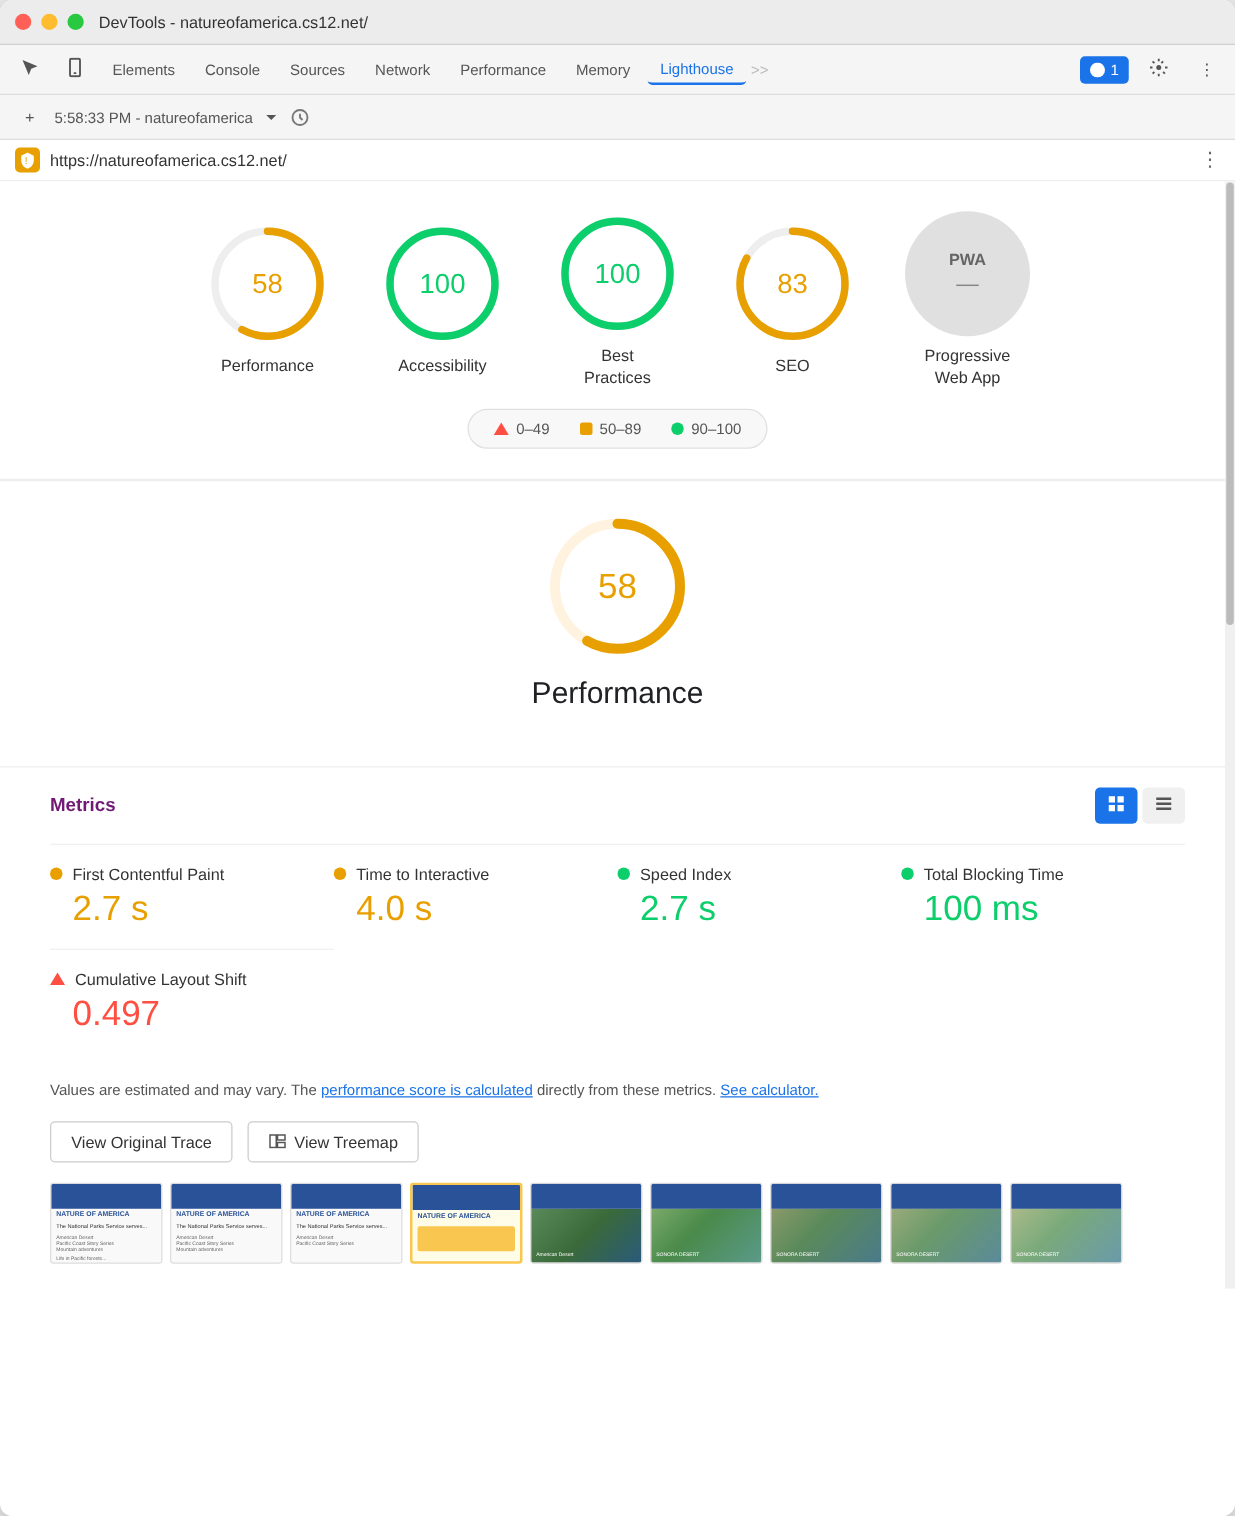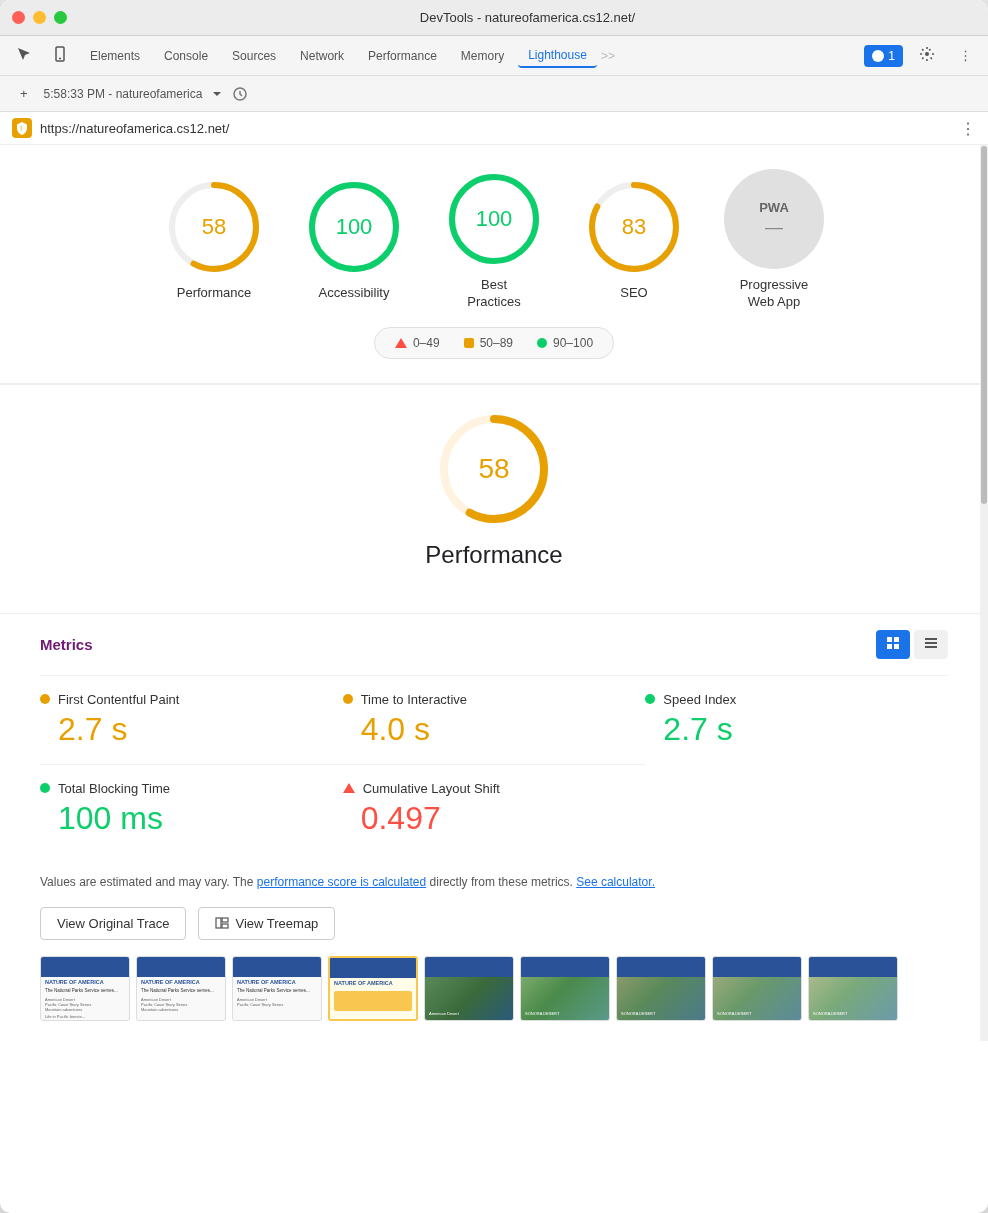--- a/index.html
+++ b/index.html
@@ -7,21 +7,21 @@
 
     .window { width: 988px; min-height: 1213px; background: #fff; border-radius: 10px; overflow: hidden; box-shadow: 0 4px 20px rgba(0,0,0,0.3); }
 
     
     .titlebar { background: #ececec; height: 36px; display: flex; align-items: center; padding: 0 12px; border-bottom: 1px solid #d0d0d0; }
     .traffic-lights { display: flex; gap: 8px; margin-right: 12px; }
     .traffic-light { width: 13px; height: 13px; border-radius: 50%; }
     .tl-red { background: #ff5f57; }
     .tl-yellow { background: #febc2e; }
     .tl-green { background: #28c840; }
-    .titlebar-title { flex: 1; text-align: center; font-size: 13px; color: #333; font-weight: 500; }
+    .titlebar-title { flex: 1; font-size: 13px; color: #333; font-weight: 500; }
 
     
     .toolbar { background: #f5f5f5; border-bottom: 1px solid #ddd; padding: 0 8px; display: flex; align-items: center; height: 40px; gap: 4px; }
     .toolbar-btn { background: none; border: none; cursor: pointer; padding: 4px 8px; font-size: 13px; color: #555; border-radius: 4px; }
     .toolbar-tab { padding: 4px 10px; font-size: 12px; color: #555; cursor: pointer; border-radius: 4px; white-space: nowrap; }
     .toolbar-tab.active { color: #1a73e8; border-bottom: 2px solid #1a73e8; }
     .toolbar-sep { color: #bbb; font-size: 12px; }
 
     
     .addressbar { background: #f5f5f5; border-bottom: 1px solid #ddd; padding: 4px 12px; display: flex; align-items: center; gap: 8px; height: 36px; }
@@ -68,30 +68,30 @@
 
     
     .metrics-section { padding: 0 40px 20px; }
     .metrics-header { display: flex; align-items: center; justify-content: space-between; margin-bottom: 16px; padding-top: 16px; }
     .metrics-title { font-size: 15px; font-weight: 600; color: #701a75; }
     .metrics-view-btns { display: flex; gap: 4px; }
     .view-btn { padding: 6px 10px; border-radius: 4px; border: none; cursor: pointer; font-size: 14px; }
     .view-btn.active { background: #1a73e8; color: white; }
     .view-btn.inactive { background: #f0f0f0; color: #555; }
 
-    .metrics-grid { display: grid; grid-template-columns: 1fr 1fr 1fr; gap: 0; }
+    .metrics-grid { display: grid; grid-template-columns: 1fr 1fr 1fr 1fr; gap: 0; }
     .metric-item { padding: 16px 0; border-top: 1px solid #f0f0f0; }
     .metric-item:nth-child(odd) { padding-right: 40px; }
     .metric-name-row { display: flex; align-items: center; gap: 8px; margin-bottom: 4px; }
     .metric-dot { width: 10px; height: 10px; border-radius: 50%; flex-shrink: 0; }
     .metric-triangle { width: 0; height: 0; border-left: 6px solid transparent; border-right: 6px solid transparent; border-bottom: 10px solid #ff4e42; flex-shrink: 0; }
     .metric-dot-orange { background: #e8a000; }
     .metric-dot-green { background: #0cce6b; }
     .metric-name { font-size: 13px; color: #333; }
-    .metric-value { font-size: 32px; font-weight: 500; padding-left: 18px; }
+    .metric-value { font-size: 28px; font-weight: 500; padding-left: 18px; }
     .metric-value.orange { color: #e8a000; }
     .metric-value.red { color: #ff4e42; }
     .metric-value.green { color: #0cce6b; }
 
     
     .footer-text { padding: 0 40px 16px; font-size: 12px; color: #555; line-height: 1.5; }
     .footer-text a { color: #1a73e8; text-decoration: underline; }
 
     
     .action-btns { padding: 0 40px 16px; display: flex; gap: 12px; align-items: center; }

